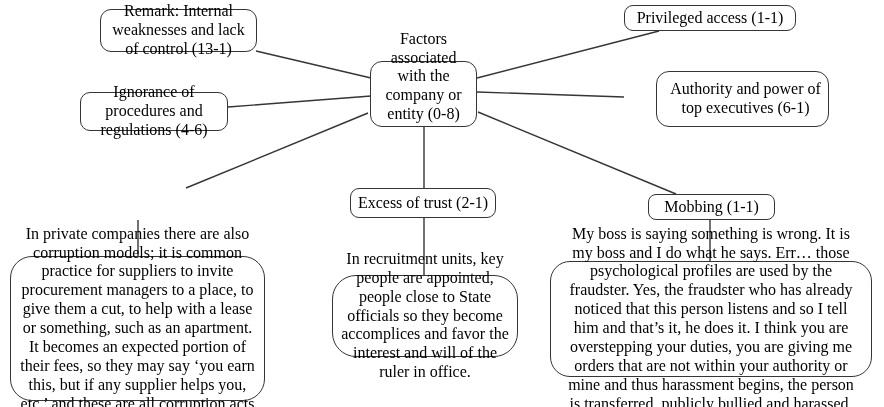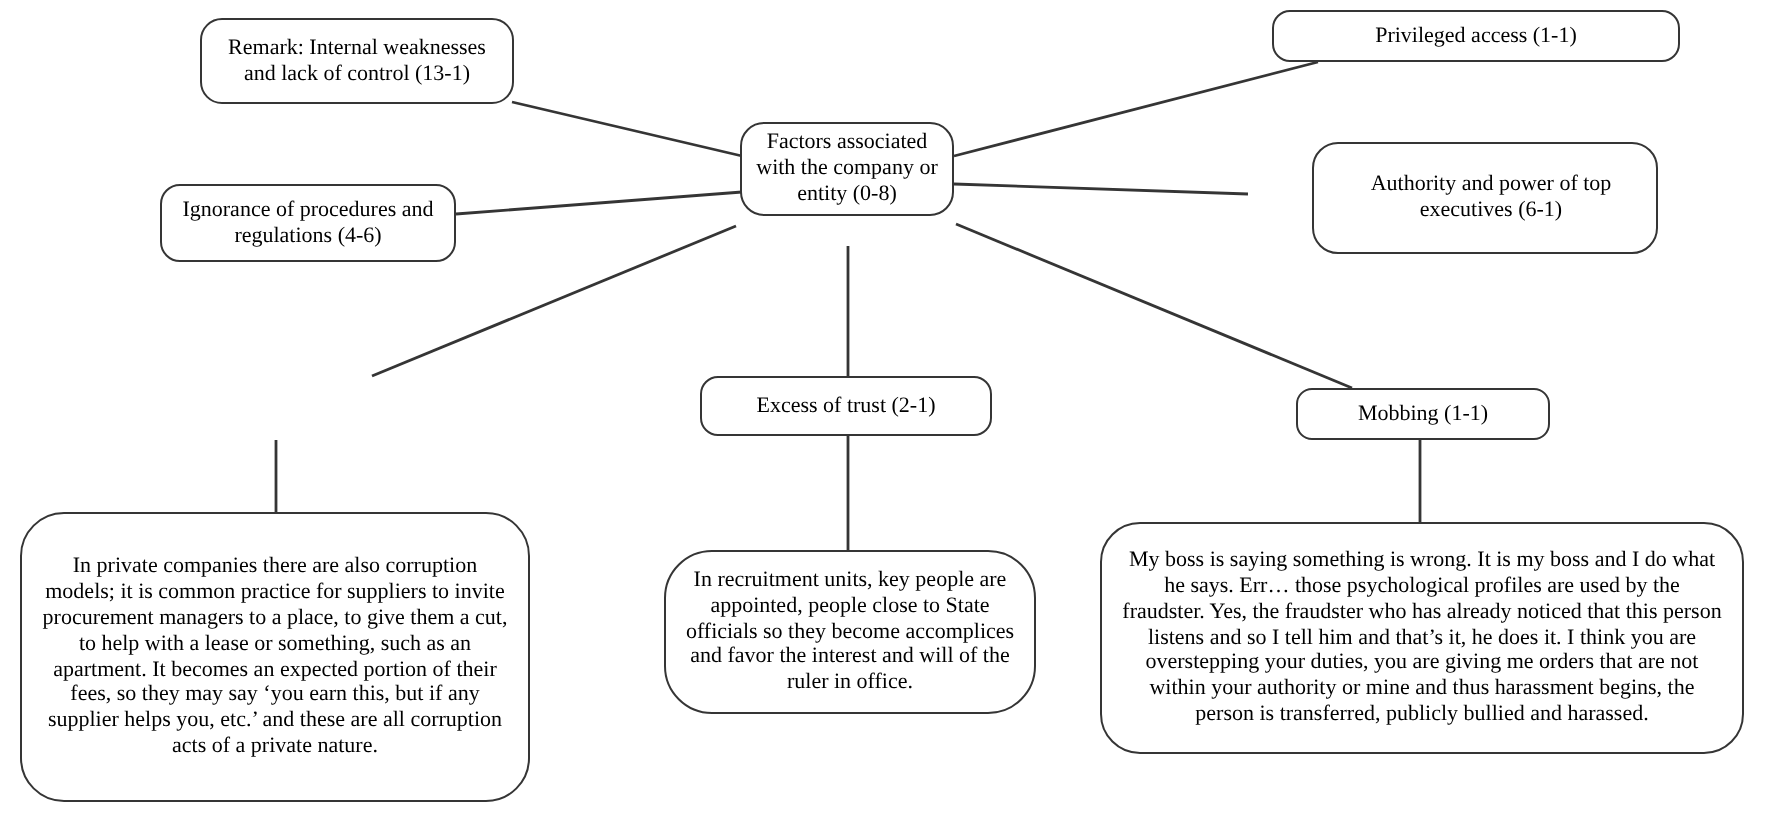--- a/index.html
+++ b/index.html
@@ -27,28 +27,28 @@
   }
   .node {
     position: absolute;
     box-sizing: border-box;
     background: #ffffff;
     border: 1.4px solid #353535;
     display: flex;
     align-items: center;
     justify-content: center;
     text-align: center;
-    font-size: 11px;
+    font-size: 16px;
     line-height: 1.18;
     padding: 2px 6px;
   }
   
   #n-remark     { left:100px; top:9px;   width:157px; height:43px;  border-radius:11px; }
-  #n-privileged { left:624px; top:5px;   width:204px; height:26px;  border-radius:9px;margin-left:12px;  }
-  #n-central    { left:370px; top:61px;  width:107px; height:47px;  border-radius:12px; }
+  #n-privileged { left:624px; top:5px;   width:172px; height:26px;  border-radius:9px;  }
+  #n-central    { left:370px; top:61px;  width:107px; height:66px;  border-radius:12px;align-items:flex-end; }
   #n-ignorance  { left:80px;  top:92px;  width:148px; height:39px;  border-radius:10px; }
   #n-authority  { left:656px; top:71px;  width:173px; height:56px;  border-radius:13px;padding-left:12px; }
   #n-mutual     { left:62px;  top:188px; width:155px; height:32px;  border-radius:9px;  }
   #n-excess     { left:350px; top:188px; width:146px; height:30px;  border-radius:9px;  }
   #n-mobbing    { left:648px; top:194px; width:127px; height:26px;  border-radius:8px;  }
   #n-quote-mutual  { left:10px;  top:256px; width:255px; height:145px; border-radius:22px; padding:15px 8px; }
   #n-quote-excess  { left:332px; top:275px; width:186px; height:82px;  border-radius:24px; padding:2px 8px; }
   #n-quote-mobbing { left:550px; top:261px; width:322px; height:116px; border-radius:20px; padding:2px 10px; }
 </style>
 </head>

